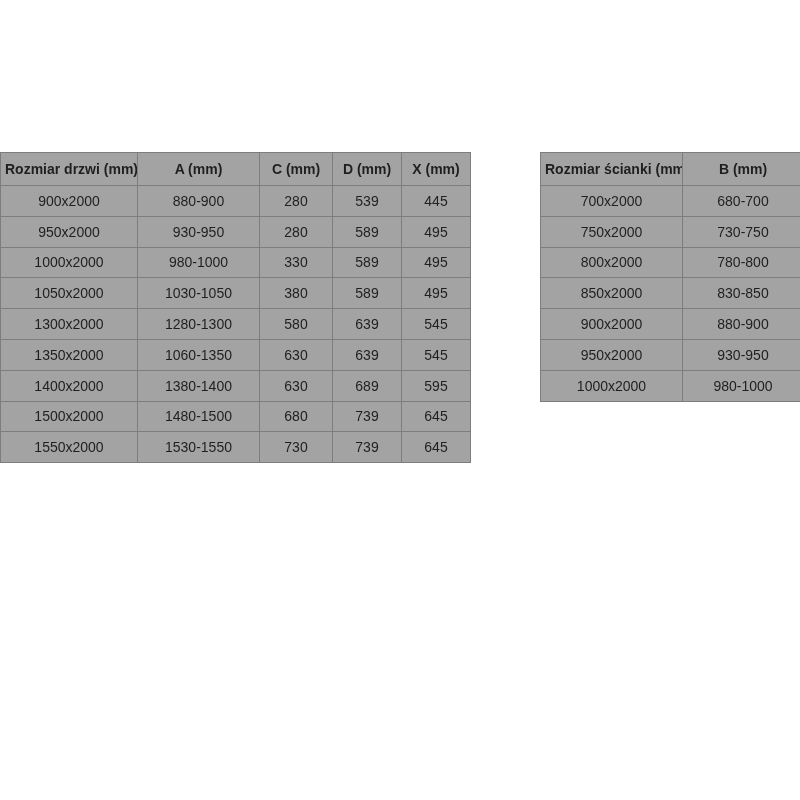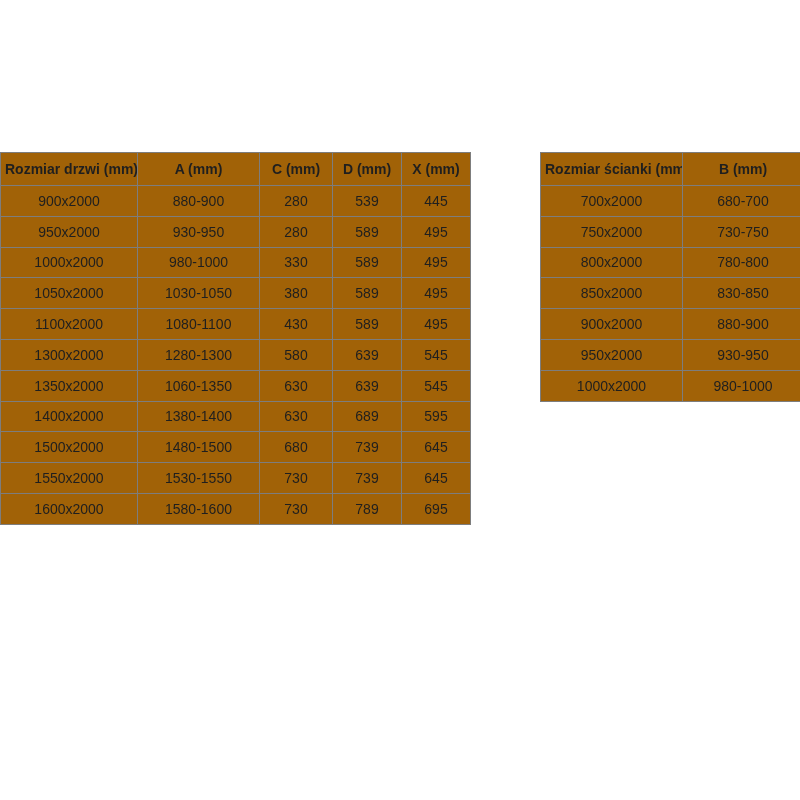--- a/index.html
+++ b/index.html
@@ -8,21 +8,21 @@
     width: 800px;
     height: 800px;
     background: #ffffff;
     overflow: hidden;
     font-family: "Liberation Sans", sans-serif;
   }
   .spec-table {
     border-collapse: collapse;
     position: absolute;
     table-layout: fixed;
-    background: #a16207;
+    background: #a3a3a3;
   }
   .spec-table th, .spec-table td {
     border: 1px solid #7d7d7d;
     text-align: center;
     vertical-align: middle;
     color: #1f1f1f;
     font-size: 14px;
     padding: 0 4px;
     white-space: nowrap;
     overflow: hidden;
@@ -96,27 +96,20 @@
         <td>495</td>
       </tr>
       <tr>
         <td>1050x2000</td>
         <td>1030-1050</td>
         <td>380</td>
         <td>589</td>
         <td>495</td>
       </tr>
       <tr>
-        <td>1100x2000</td>
-        <td>1080-1100</td>
-        <td>430</td>
-        <td>589</td>
-        <td>495</td>
-      </tr>
-      <tr>
         <td>1300x2000</td>
         <td>1280-1300</td>
         <td>580</td>
         <td>639</td>
         <td>545</td>
       </tr>
       <tr>
         <td>1350x2000</td>
         <td>1060-1350</td>
         <td>630</td>
@@ -136,27 +129,20 @@
         <td>680</td>
         <td>739</td>
         <td>645</td>
       </tr>
       <tr>
         <td>1550x2000</td>
         <td>1530-1550</td>
         <td>730</td>
         <td>739</td>
         <td>645</td>
-      </tr>
-      <tr>
-        <td>1600x2000</td>
-        <td>1580-1600</td>
-        <td>730</td>
-        <td>789</td>
-        <td>695</td>
       </tr>
     </tbody>
 </table>
 
 <table class="spec-table" id="walls-table">
   <colgroup>
       <col>
       <col>
     </colgroup>
   <thead>

